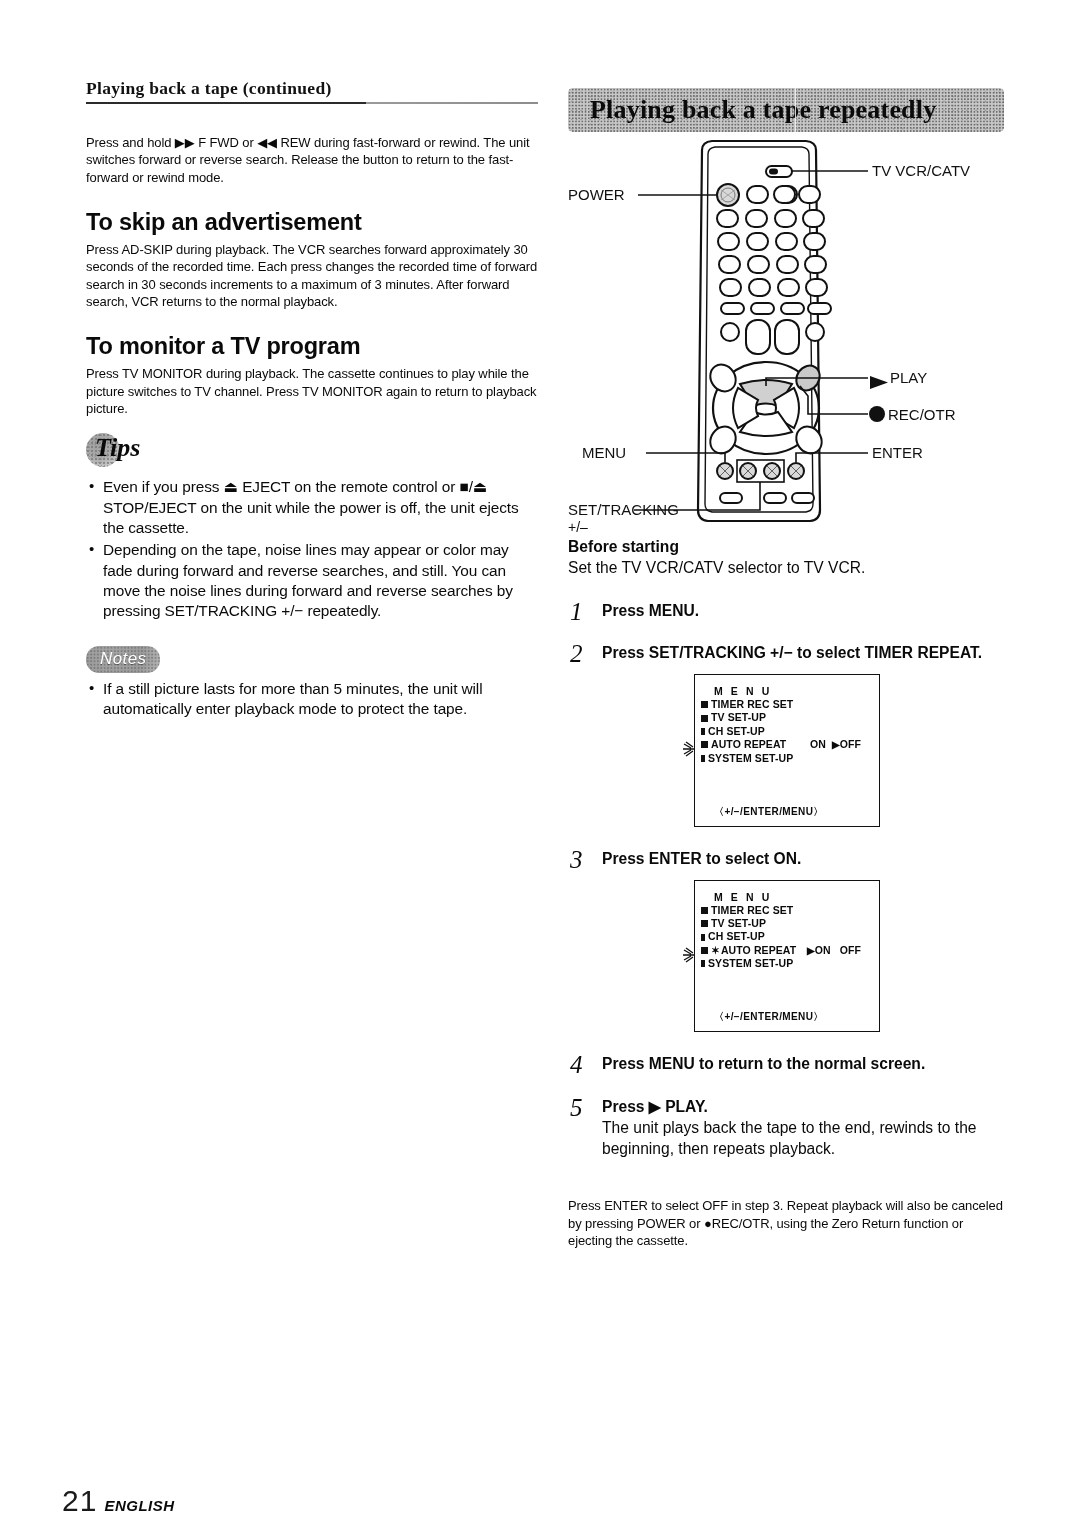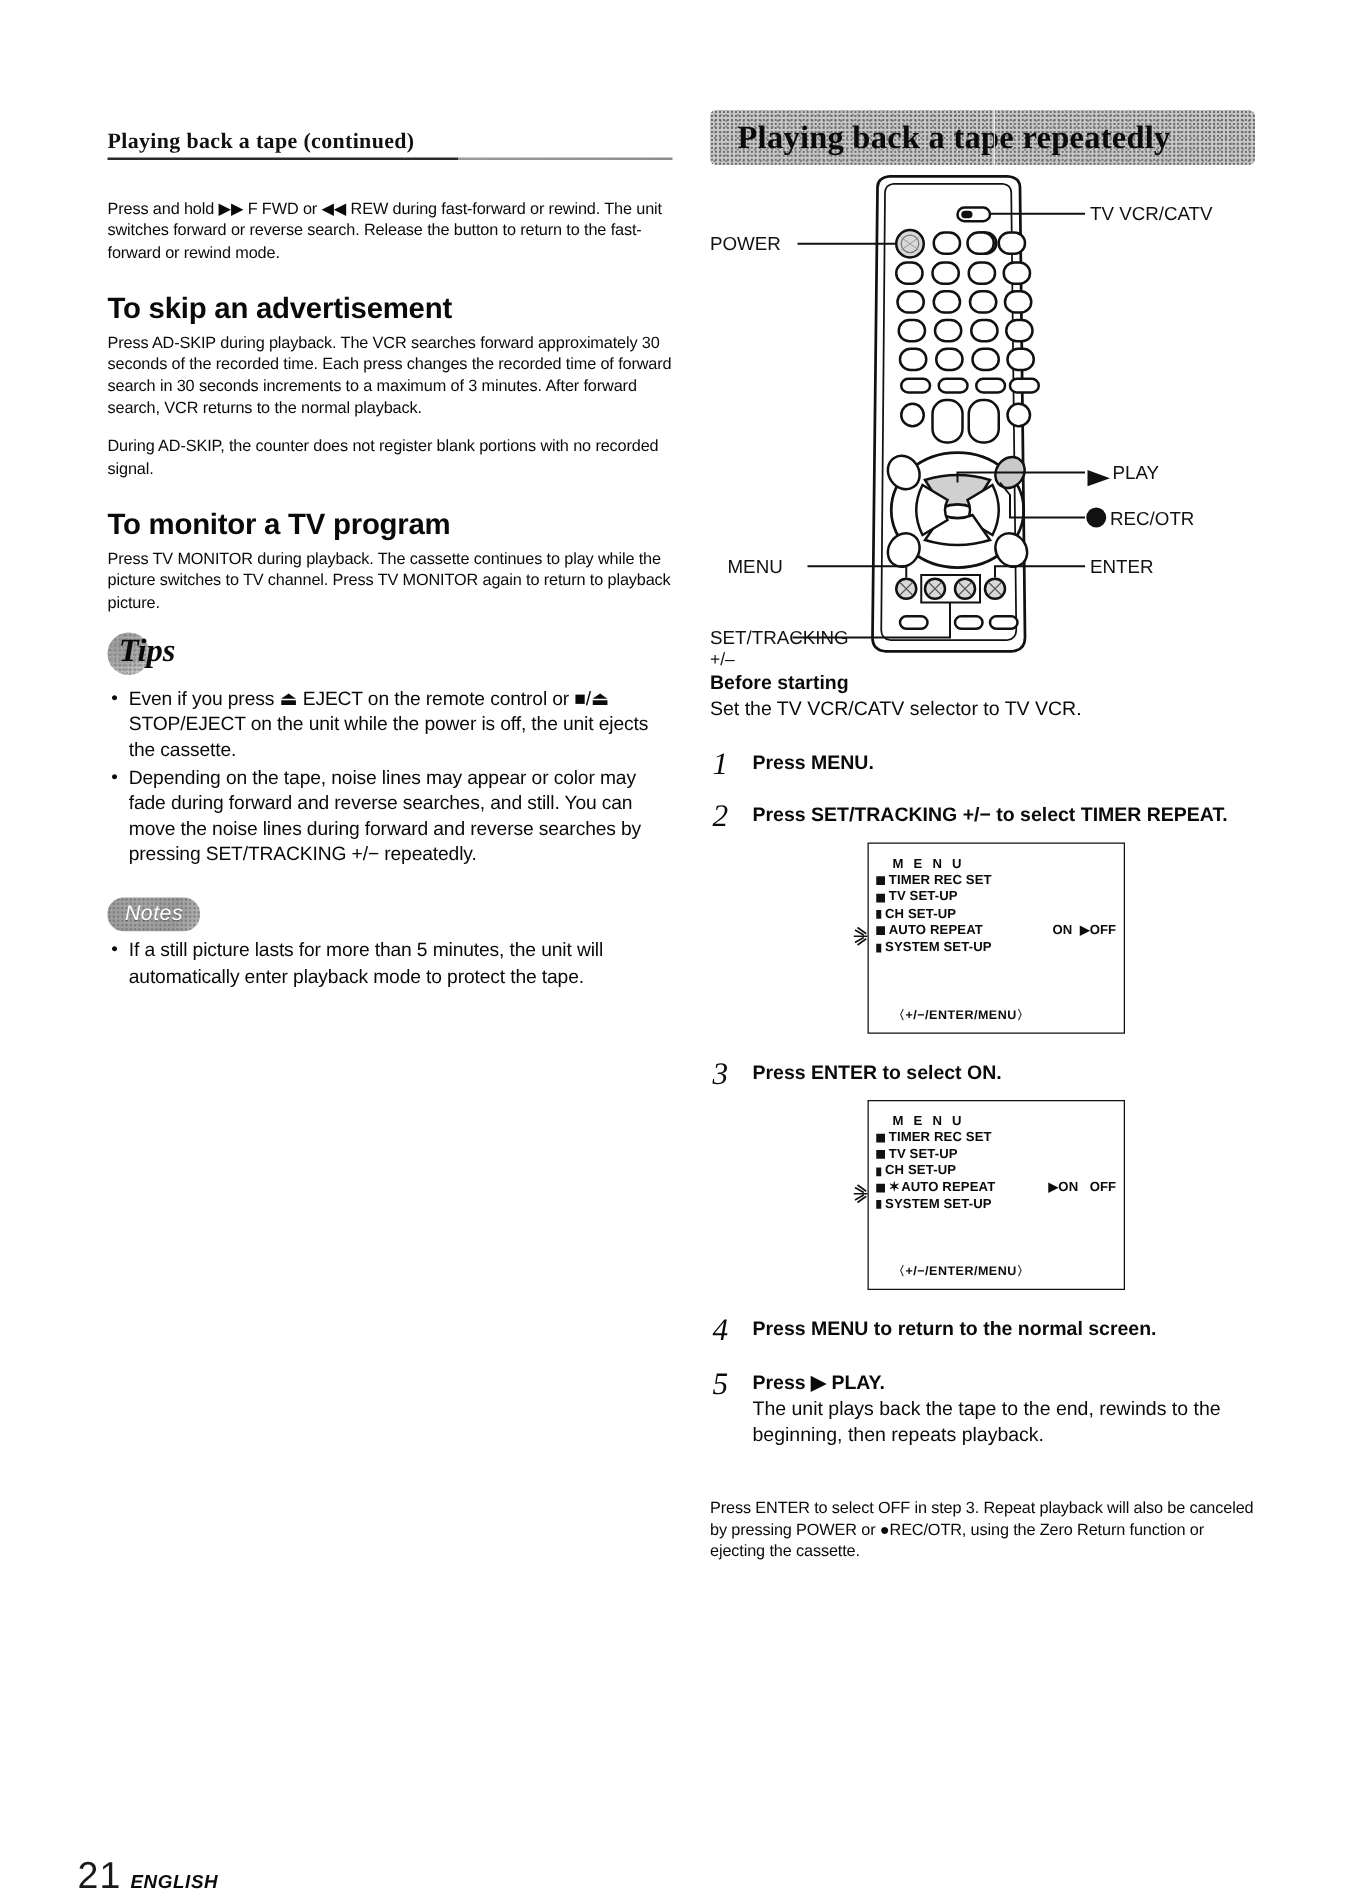--- a/index.html
+++ b/index.html
@@ -8,21 +8,21 @@
     width:1080px; height:1517px;
     background:#ffffff;
     font-family:"Liberation Sans", sans-serif;
     color:#0a0a0a;
     position:relative;
     overflow:hidden;
   }
   .page { position:absolute; inset:0; }
 
   
-  .col-left { position:absolute; left:86px; top:78px; width:452px;margin-top:24px; }
+  .col-left { position:absolute; left:86px; top:78px; width:452px; }
 
   .running-head {
     font-family:"Liberation Serif", serif;
     font-weight:bold;
     font-size:17.5px;
     letter-spacing:0.3px;
     color:#111;
     padding-bottom:3px;
   }
   .running-rule {
@@ -156,24 +156,24 @@
   .step-num {
     position:absolute; left:2px; top:-3px;
     font-family:"Liberation Serif", serif;
     font-style:italic; font-size:25px; font-weight:normal;
   }
   .step-title { font-size:15.6px; font-weight:bold; line-height:1.3; }
   .step-body { font-size:15.6px; line-height:1.33; margin-top:1px; }
 
   
   .osd {
-    width:206px; margin:11px 0 0 126px;
+    width:186px; margin:11px 0 0 126px;
     border:1.6px solid #111;
     background:#fff;
-    padding:10px 2px 7px 6px;
+    padding:10px 14px 7px 6px;
     position:relative;
     font-family:"Liberation Sans", sans-serif;
   }
   .osd-title {
     font-size:10.5px; font-weight:bold; letter-spacing:2.6px;
     margin:0 0 1px 13px;
   }
   .osd-row {
     font-size:10.5px; font-weight:bold; letter-spacing:0.1px;
     line-height:1.26; white-space:nowrap;
@@ -214,21 +214,20 @@
   <div class="col-left">
 
     <div class="running-head"><span>Playing back a tape (continued)</span></div>
     <div class="running-rule"></div>
 
     <p class="body">Press and hold ▶▶ F FWD or ◀◀ REW during fast-forward or rewind.  The unit switches forward or reverse search. Release the button to return to the fast-forward or rewind mode.</p>
 
     <div class="gap-sm"></div>
     <h2 class="sect tight">To skip an advertisement</h2>
     <p class="body">Press AD-SKIP during playback. The VCR searches forward approximately 30 seconds of the recorded time. Each press changes the recorded time of forward search in 30 seconds increments to a maximum of 3 minutes. After forward search, VCR returns to the normal playback.</p>
-    <p class="body">During AD-SKIP, the counter does not register blank portions with no recorded signal.</p>
 
     <div class="gap-sm"></div>
     <h2 class="sect tight">To monitor a TV program</h2>
     <p class="body">Press TV MONITOR during playback.  The cassette continues to play while the picture switches to TV channel. Press TV MONITOR again to return to playback picture.</p>
 
     <div class="tips-wrap">
       <div class="tips-blob"></div>
       <div class="tips-label">Tips</div>
     </div>
 

